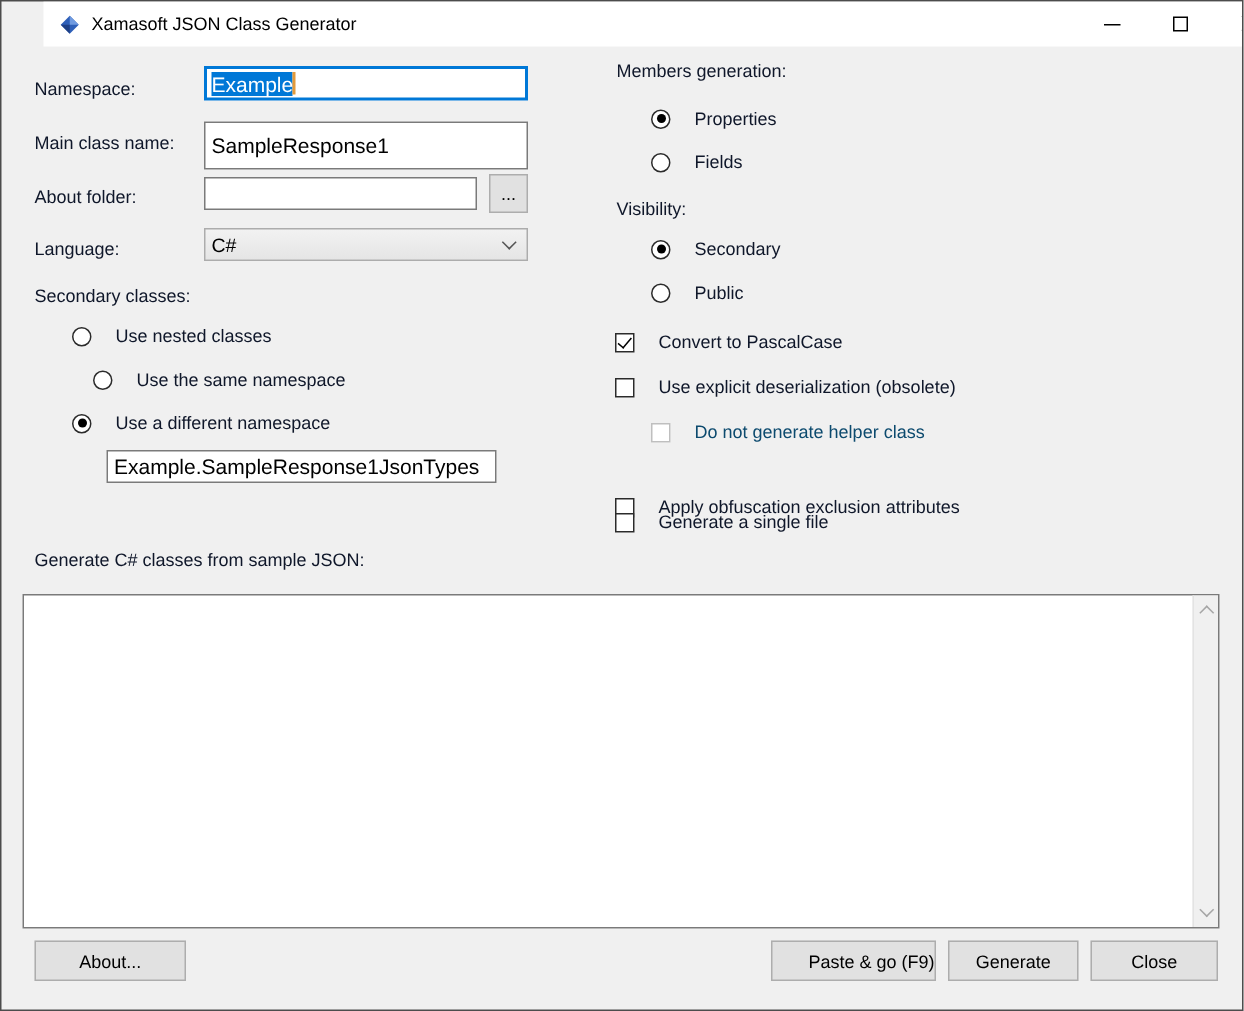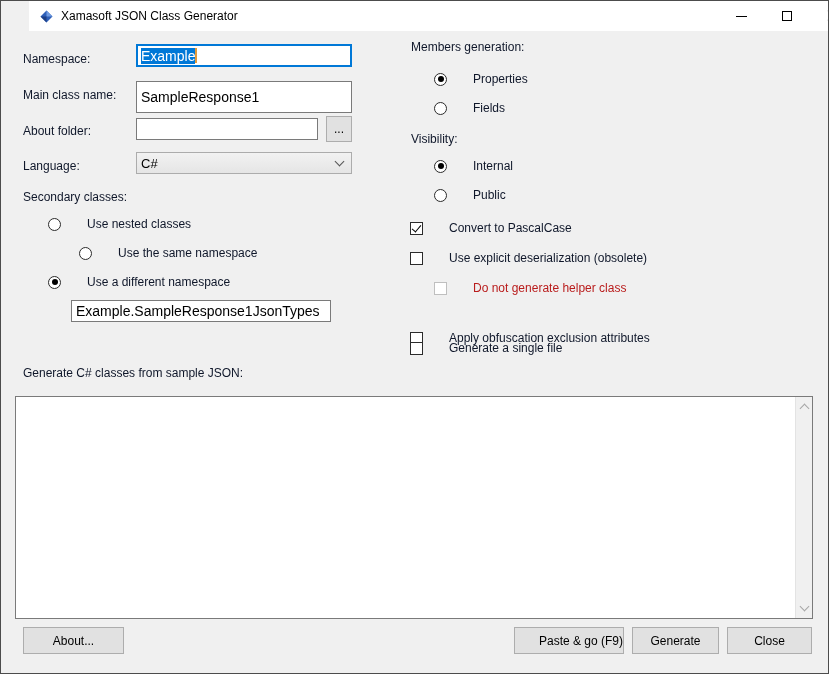--- a/index.html
+++ b/index.html
@@ -60,39 +60,39 @@
     background:linear-gradient(#f2f2f2,#e5e5e5); border:1px solid #acacac;
     display:flex; align-items:center; padding:0 4px; font-size:13px;
   }
   .combo .combo-text { flex:1 1 auto; }
   .chev {
     width:7px; height:7px; border-right:1.5px solid #555; border-bottom:1.5px solid #555;
     transform:rotate(45deg); margin:-3px 4px 0 0; flex:0 0 auto;
   }
 
   
-  .opt-row { position:absolute; display:flex; align-items:center; gap:26px; }
+  .opt-row { position:absolute; display:flex; align-items:center; gap:16px; }
   .radio {
     width:13px; height:13px; border:1px solid #2b2b2b; border-radius:50%;
     background:#fff; position:relative; flex:0 0 auto;
   }
   .radio.selected::after {
     content:""; position:absolute; left:2.5px; top:2.5px; width:6px; height:6px;
     border-radius:50%; background:#000;
   }
   .checkbox {
     width:13px; height:13px; border:1px solid #2b2b2b; background:#fff;
     position:relative; flex:0 0 auto;
   }
   .checkbox.checked::after {
     content:""; position:absolute; left:2.5px; top:0.5px; width:4px; height:8px;
     border-right:1.6px solid #000; border-bottom:1.6px solid #000; transform:rotate(40deg);
   }
   .disabled .checkbox { border-color:#bfbfbf; }
-  .disabled .lbl { color:#b91c1c; }
+  .disabled .lbl { color:#0c4a6e; }
 
   
   .json-box {
     position:absolute; left:14px; top:365px; width:798px; height:223px;
     background:#fff; border:1px solid #7a7a7a; display:flex;
   }
   .json-text { flex:1 1 auto; font-family:"Liberation Mono", monospace; font-size:12px; padding:2px; }
   .vscroll {
     width:17px; background:#f0f0f0; border-left:1px solid #e3e3e3;
     display:flex; flex-direction:column; justify-content:space-between; align-items:center;
@@ -157,21 +157,21 @@
       <span class="combo-text">C#</span>
       <span class="chev"></span>
     </div>
 
     <span class="abs lbl" style="left:22px; top:159px;">Secondary classes:</span>
 
     <div class="opt-row" style="left:47px; top:186px;">
       <span class="radio"></span>
       <span class="lbl">Use nested classes</span>
     </div>
-    <div class="opt-row" style="left:64px; top:215px;padding-left:14px;">
+    <div class="opt-row" style="left:47px; top:215px;padding-left:14px;">
       <span class="radio"></span>
       <span class="lbl">Use the same namespace</span>
     </div>
     <div class="opt-row" style="left:47px; top:244px;">
       <span class="radio selected"></span>
       <span class="lbl">Use a different namespace</span>
     </div>
 
     <div class="abs textbox" style="left:70px; top:269px; width:260px; height:22px;">
       <span>Example.SampleResponse1JsonTypes</span>
@@ -183,21 +183,21 @@
       <span class="lbl">Properties</span>
     </div>
     <div class="opt-row" style="left:433px; top:70px;">
       <span class="radio"></span>
       <span class="lbl">Fields</span>
     </div>
 
     <span class="abs lbl" style="left:410px; top:101px;">Visibility:</span>
     <div class="opt-row" style="left:433px; top:128px;">
       <span class="radio selected"></span>
-      <span class="lbl">Internal</span>
+      <span class="lbl">Secondary</span>
     </div>
     <div class="opt-row" style="left:433px; top:157px;">
       <span class="radio"></span>
       <span class="lbl">Public</span>
     </div>
 
     <div class="opt-row" style="left:409px; top:190px;">
       <span class="checkbox checked"></span>
       <span class="lbl">Convert to PascalCase</span>
     </div>

